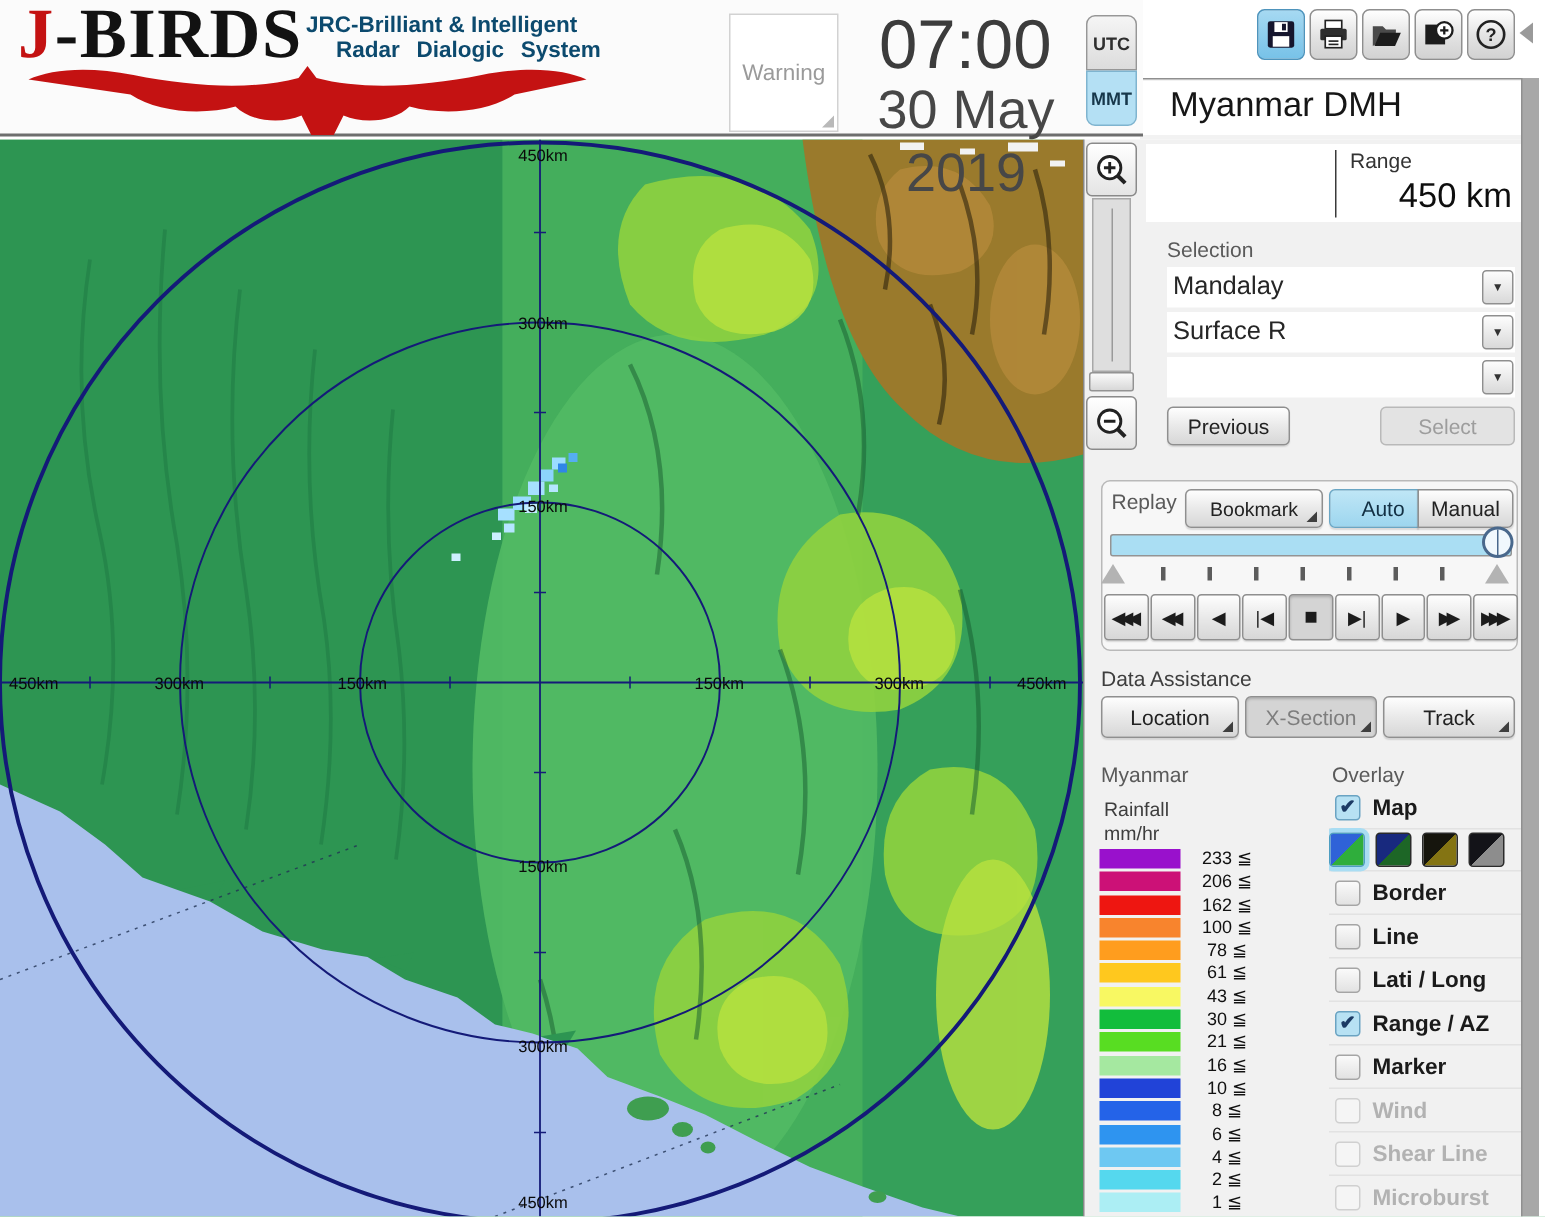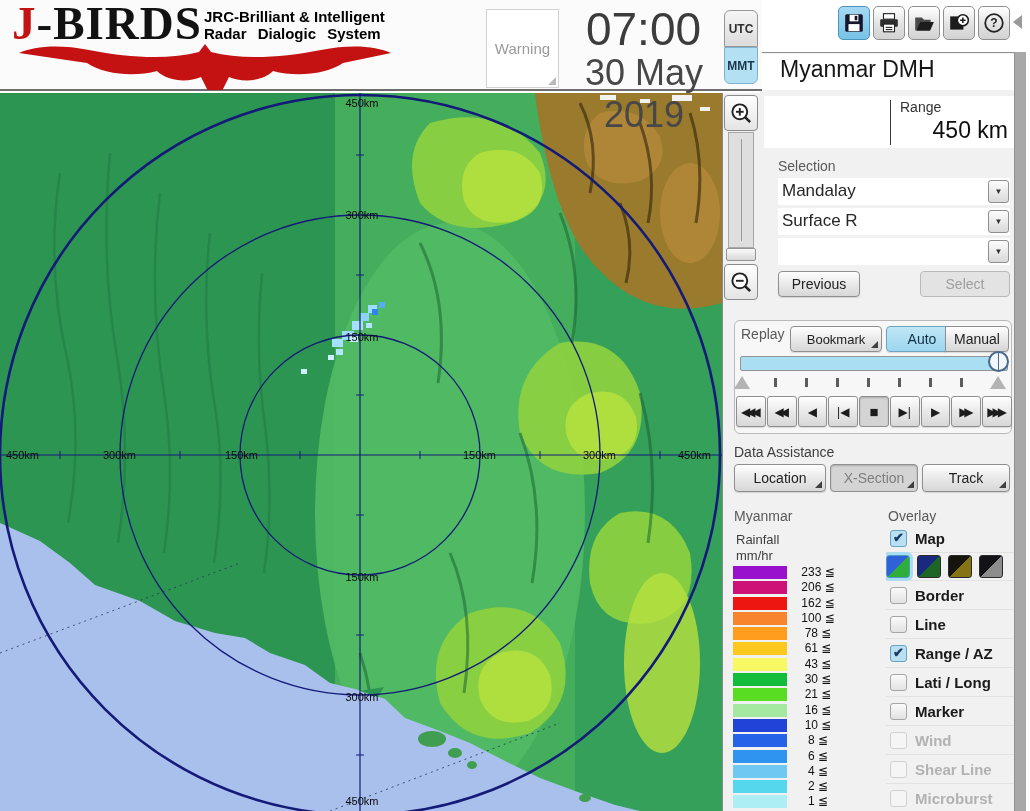--- a/index.html
+++ b/index.html
@@ -7,23 +7,23 @@
     font-family:"Liberation Sans", sans-serif; }
   .abs { position:absolute; }
   #stage { position:relative; width:1030px; height:811px; background:#fff; }
 
   
   #header-left { left:0; top:0; width:762px; height:91px; background:#fbfbfb;
     border-bottom:2px solid #6e6e6e; }
   #logo-title { left:12px; top:-4px; font-family:"Liberation Serif", serif;
     font-weight:bold; font-size:47px; letter-spacing:1px; color:#121212; }
   #logo-title .red-j { color:#c41212; }
-  #logo-sub { left:204px; top:8px; color:#000000; font-weight:bold; font-size:15px;
+  #logo-sub { left:204px; top:8px; color:#0c4a6e; font-weight:bold; font-size:15px;
     line-height:17px; }
-  #logo-sub .l2 { word-spacing:7px; }
+  #logo-sub .l2 { word-spacing:7px;margin-left:20px; }
   #eagle { left:10px; top:42px; }
   #warning-box { left:486px; top:9px; width:73px; height:79px; background:#fff;
     border:1px solid #d2d2d2; color:#9a9a9a; font-size:15px; display:flex;
     align-items:center; justify-content:center; }
   #warning-box::after { content:""; position:absolute; right:2px; bottom:2px;
     width:0; height:0; border-bottom:8px solid #b9b9b9; border-left:8px solid transparent; }
   #clock-time { left:556px; top:2px; width:175px; text-align:center; font-size:46px;
     color:#3c3c3c; }
   #clock-date { left:550px; top:52px; width:188px; text-align:center; font-size:36px;
     color:#474747; }
@@ -479,29 +479,29 @@
     </div>
     <div class="orow">
         <span class="cb"></span>
         <span class="olabel">Border</span>
       </div>
     <div class="orow">
         <span class="cb"></span>
         <span class="olabel">Line</span>
       </div>
     <div class="orow">
+        <span class="cb"></span>
+        <span class="olabel">Lati / Long</span>
+      </div>
+    <div class="orow">
         <span class="cb checked"></span>
         <span class="olabel">Range / AZ</span>
       </div>
     <div class="orow">
         <span class="cb"></span>
-        <span class="olabel">Lati / Long</span>
-      </div>
-    <div class="orow">
-        <span class="cb"></span>
         <span class="olabel">Marker</span>
       </div>
     <div class="orow disabled">
         <span class="cb"></span>
         <span class="olabel">Wind</span>
       </div>
     <div class="orow disabled">
         <span class="cb"></span>
         <span class="olabel">Shear Line</span>
       </div>

